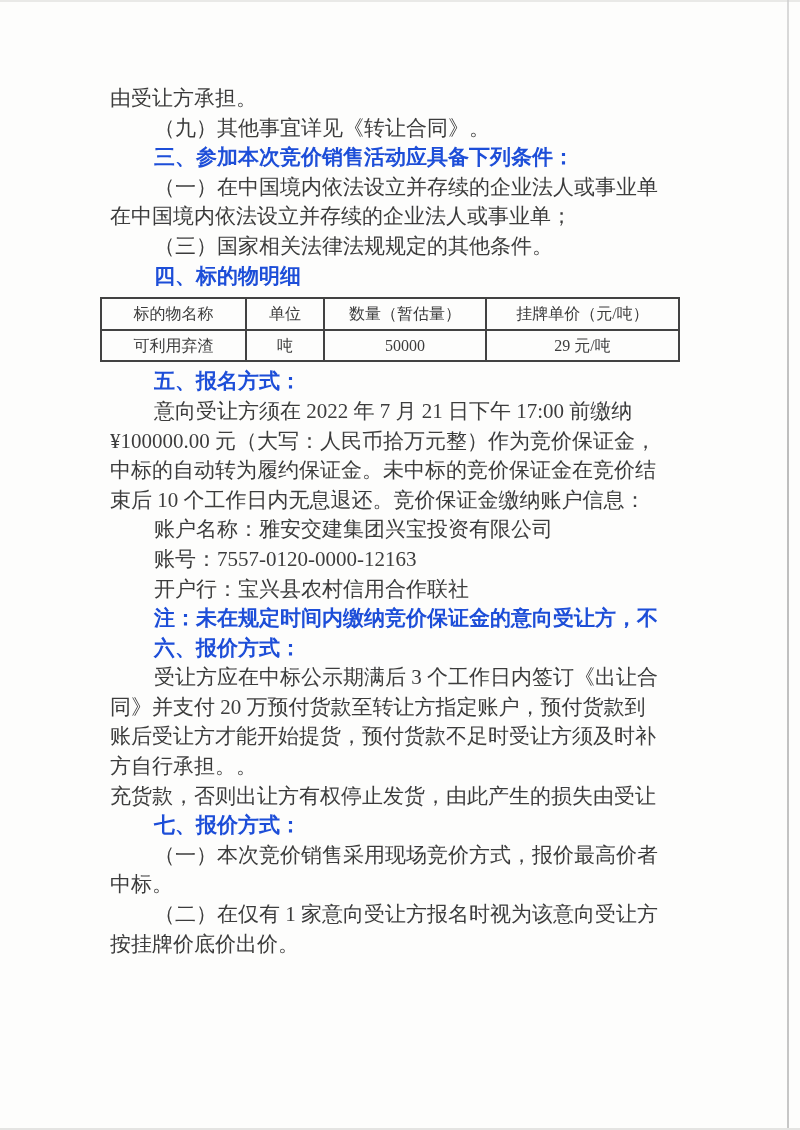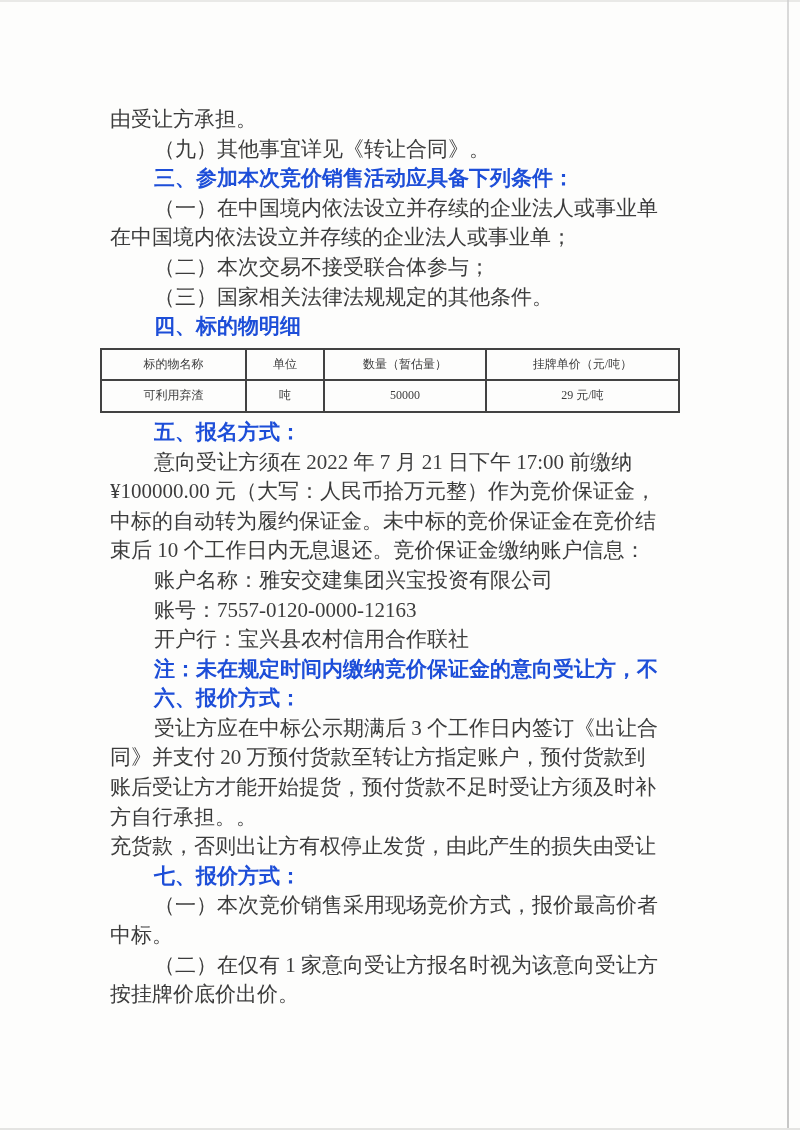--- a/index.html
+++ b/index.html
@@ -17,40 +17,40 @@
   }
   .scan-edge-top {
     position: absolute; top: 0; left: 0; width: 800px; height: 2px;
     background: #e9e9e7;
   }
   .scan-edge-bottom {
     position: absolute; bottom: 0; left: 0; width: 800px; height: 2px;
     background: #e4e4e2;
   }
   .content {
-    position: absolute; left: 110px; top: 105px; width: 584px;
+    position: absolute; left: 110px; top: 84px; width: 584px;
     color: #3c3c3c;
     font-size: 21px;
     line-height: 29.6px;
   }
   .line { height: 29.6px; white-space: nowrap; }
   .indent { padding-left: 44px; }
   .bold { font-weight: bold; color: #1d4ed8; }
   table.subject-table {
     border-collapse: collapse;
     table-layout: fixed;
     margin: 6px 0 5px -10px;
     width: 578px;
   }
   table.subject-table th, table.subject-table td {
     border: 2px solid #424242;
     text-align: center;
     vertical-align: middle;
     font-weight: normal;
-    font-size: 12px;
+    font-size: 16px;
     color: #3c3c3c;
     height: 26px;
     padding: 0 2px;
     overflow: hidden;
     white-space: nowrap;
   }
 </style>
 </head>
 <body>
 
@@ -58,21 +58,20 @@
 <div class="scan-edge-right"></div>
 <div class="scan-edge-bottom"></div>
 
 <div class="content">
 
   <div class="line">由受让方承担。</div>
   <div class="line indent">（九）其他事宜详见《转让合同》。</div>
   <div class="line indent bold">三、参加本次竞价销售活动应具备下列条件：</div>
   <div class="line indent">（一）在中国境内依法设立并存续的企业法人或事业单</div>
   <div class="line">在中国境内依法设立并存续的企业法人或事业单；</div>
-  <div class="line indent">（二）本次交易不接受联合体参与；</div>
   <div class="line indent">（三）国家相关法律法规规定的其他条件。</div>
   <div class="line indent bold">四、标的物明细</div>
 
   <table class="subject-table">
     <colgroup>
       <col style="width:145px">
         <col style="width:78px">
         <col style="width:162px">
         <col style="width:193px">
     </colgroup>

